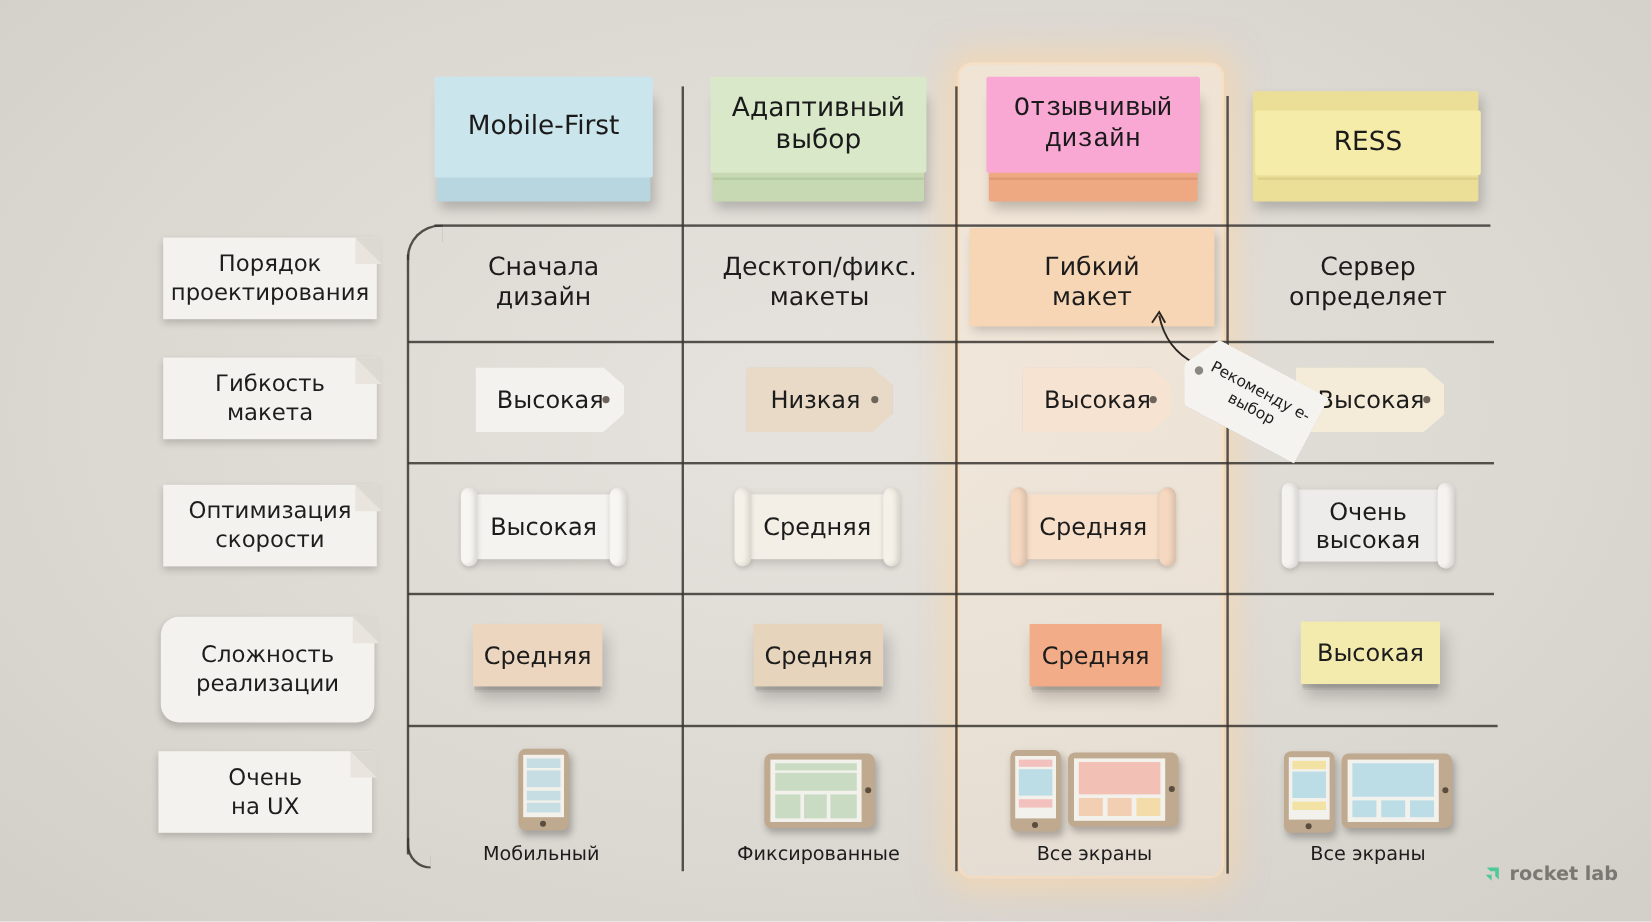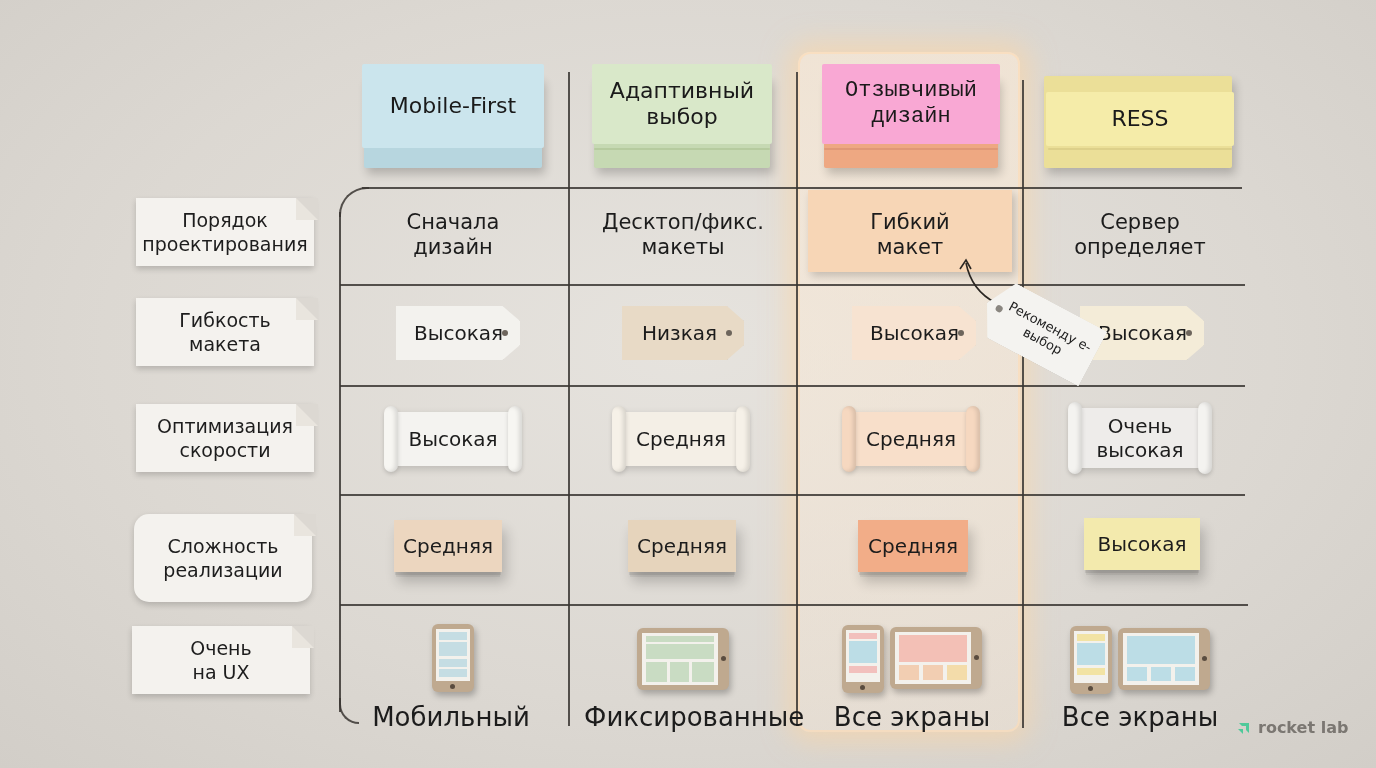--- a/index.html
+++ b/index.html
@@ -70,21 +70,21 @@
     position: absolute; height: 52px; display: flex; align-items: center; justify-content: center;
     font-size: 20px;
     box-shadow: 0 4px 0 -1px rgba(0,0,0,.08), 0 7px 0 -2px rgba(0,0,0,.06), 4px 10px 12px rgba(0,0,0,.2);
   }
 
   
   .device { position: absolute; background: #bfa98f; border-radius: 6px; box-shadow: 2px 4px 6px rgba(0,0,0,.25); }
   .device .screen { position: absolute; background: #f3f1ec; }
   .device .btn { position: absolute; width: 5px; height: 5px; border-radius: 50%; background: #5a4c3f; }
   .device .blk { position: absolute; }
-  .dev-caption { position: absolute; font-size: 26px; text-align: center; }
+  .dev-caption { position: absolute; font-size: 16px; text-align: center; }
 
   
   .rec-tag {
     position: absolute; left: 980px; top: 300px; width: 120px; height: 62px;
     background: #f4f3f0; transform: rotate(28deg);
     clip-path: polygon(14% 0, 100% 0, 100% 100%, 14% 100%, 0 50%);
     box-shadow: 0 3px 8px rgba(0,0,0,.2);
     display: flex; align-items: center; justify-content: center; text-align: center;
     font-size: 13px; line-height: 16px; padding-left: 14px;
   }

